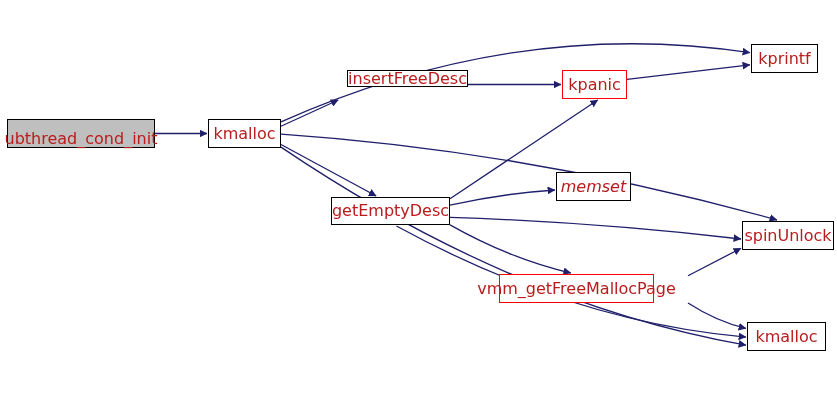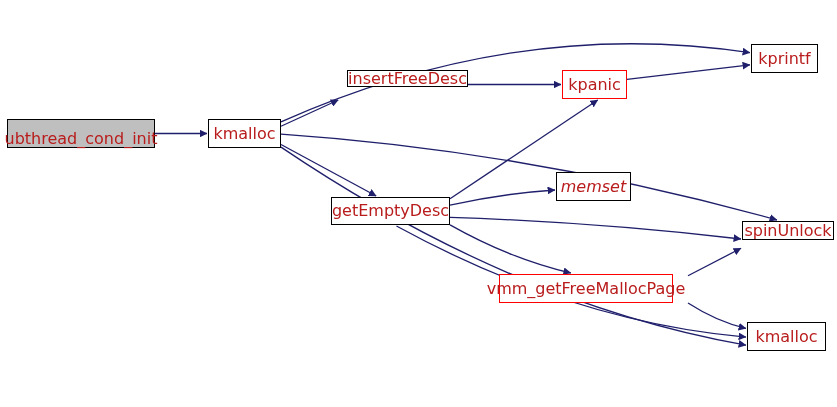--- a/index.html
+++ b/index.html
@@ -95,24 +95,24 @@
       </div>
       <div class="node" style="left: 751px; top: 44px; width: 67px; height: 29px;">
         <span class="node-label">kprintf</span>
       </div>
       <div class="node" style="left: 556px; top: 172px; width: 75px; height: 29px; font-style: italic;">
         <span class="node-label">memset</span>
       </div>
       <div class="node" style="left: 331px; top: 197px; width: 119px; height: 28px;">
         <span class="node-label">getEmptyDesc</span>
       </div>
-      <div class="node" style="left: 742px; top: 221px; width: 92px; height: 19px; align-items: center;">
+      <div class="node" style="left: 742px; top: 221px; width: 92px; height: 29px; align-items: center;">
         <span class="node-label">spinUnlock</span>
       </div>
-      <div class="node highlight" style="left: 499px; top: 274px; width: 174px; height: 29px;">
+      <div class="node highlight" style="left: 499px; top: 274px; width: 155px; height: 29px;">
         <span class="node-label">vmm_getFreeMallocPage</span>
       </div>
       <div class="node" style="left: 747px; top: 322px; width: 79px; height: 29px;">
         <span class="node-label">kmalloc</span>
       </div>
     </div>
 
 </div>
 
 </body></html>

